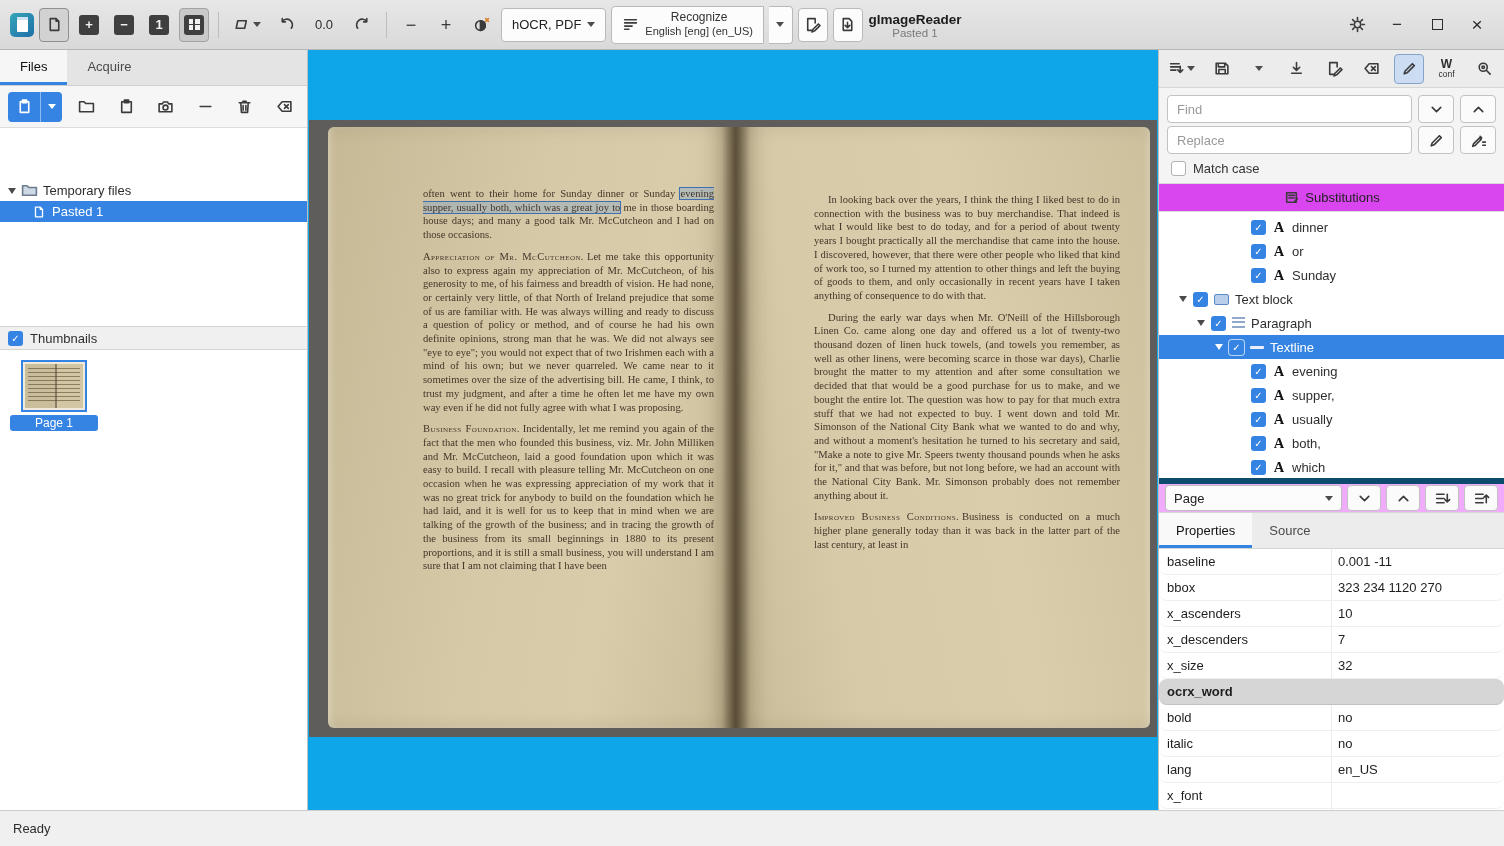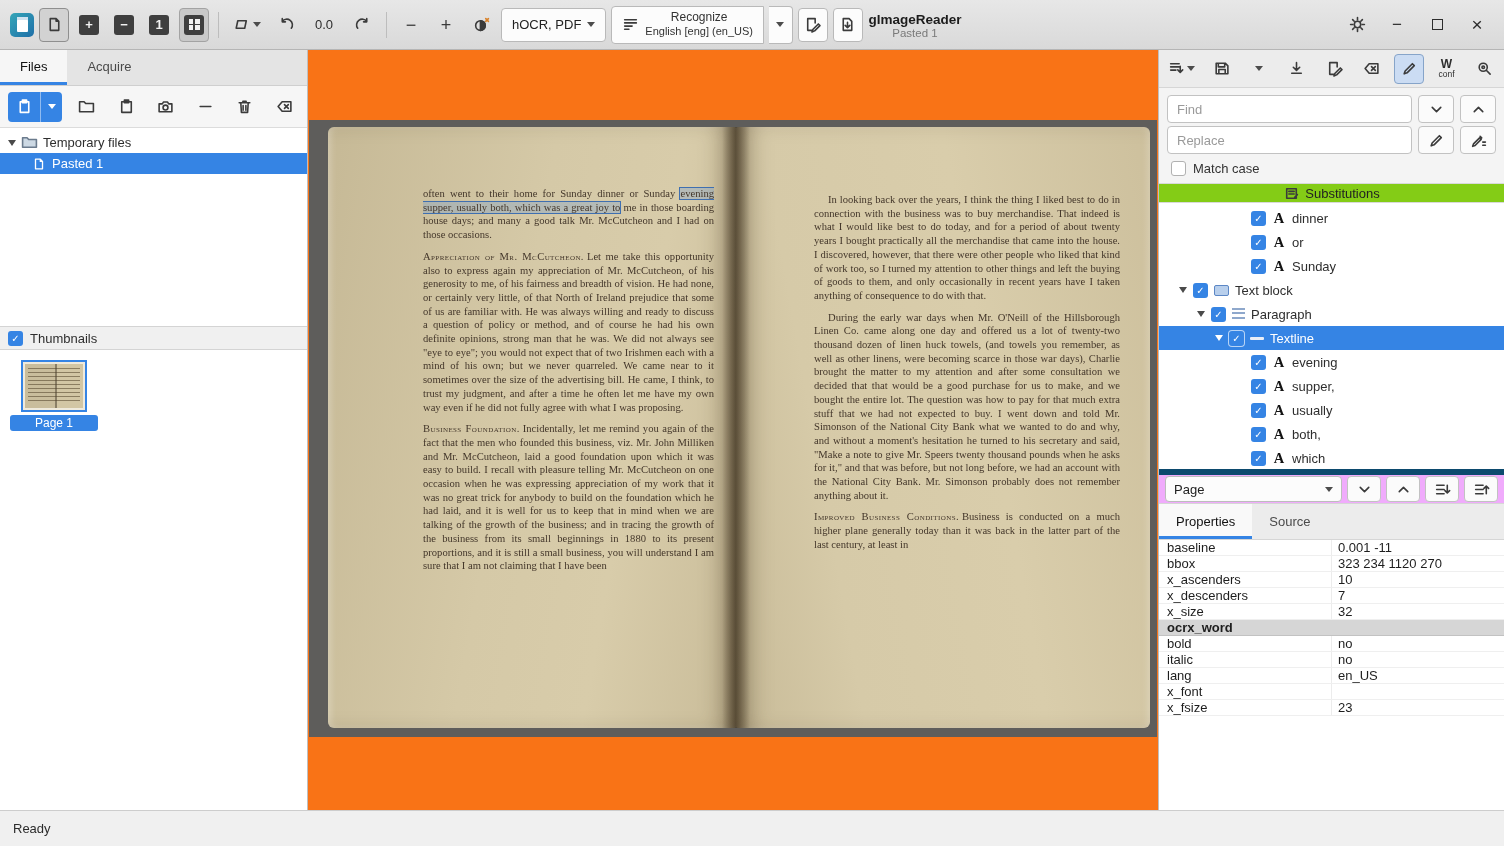--- a/index.html
+++ b/index.html
@@ -53,36 +53,36 @@
   .ltabs { height:36px; flex:none; display:flex; background:#e4e4e4; border-bottom:1px solid #cfcfcf; }
   .ltab { padding:0 20px; line-height:34px; color:#4a4a4a; }
   .ltab.active { background:#f6f6f6; color:#111; box-shadow:inset 0 -3px 0 #3584e4; }
   .ftools { height:42px; flex:none; display:flex; align-items:center; justify-content:space-between; padding:0 8px; border-bottom:1px solid #dcdcdc; }
   .split { display:flex; flex:none; }
   .split .a { width:32px; height:30px; background:#3584e4; border-radius:4px 0 0 4px; display:flex; align-items:center; justify-content:center; }
   .split .b { width:22px; height:30px; background:#3584e4; border-radius:0 4px 4px 0; border-left:1px solid rgba(255,255,255,.45); display:flex; align-items:center; justify-content:center; }
   .tri-w { width:0; height:0; border-left:4px solid transparent; border-right:4px solid transparent; border-top:5px solid #fff; }
   .fbtn { width:30px; height:30px; display:flex; align-items:center; justify-content:center; border-radius:4px; }
   .ftree { flex:1; background:#fff; overflow:hidden; padding-top:4px; }
-  .trow1 { height:21px; display:flex; align-items:center; gap:5px; padding-left:8px; }
+  .trow1 { height:21px; display:flex; align-items:center; gap:5px; padding-left:8px;margin-top:48px; }
   .trow2 { height:21px; display:flex; align-items:center; gap:6px; padding-left:32px; background:#3584e4; color:#fff; }
   .thumbhead { height:24px; flex:none; display:flex; align-items:center; gap:7px; padding-left:8px;
     background:#f0f0f0; border-top:1px solid #d4d4d4; border-bottom:1px solid #d4d4d4; }
   .thumbarea { height:460px; flex:none; background:#fff; padding:10px; }
   .thumb { width:88px; }
   .thumbimg { width:66px; height:52px; margin:0 auto; border:2px solid #3584e4; background:
     linear-gradient(90deg,#c9bd9c 0 32px,#8a7f66 32px 34px,#d2c6a4 34px);
     box-shadow:inset 0 0 0 2px #efeadc; position:relative; }
   .thumbimg::after { content:""; position:absolute; inset:6px 5px;
     background:repeating-linear-gradient(to bottom, rgba(80,65,40,.55) 0 1px, transparent 1px 4px); }
   .thumblabel { margin-top:3px; background:#3584e4; color:#fff; border-radius:3px; font-size:12px;
     text-align:center; padding:1px 0; }
 
   
-  .canvas { flex:1; position:relative; background:#f97316; overflow:hidden; }
+  .canvas { flex:1; position:relative; background:#0ea5e9; overflow:hidden; }
   .scan { position:absolute; left:1px; right:1px; top:70px; height:617px; background:#5e5d5b; }
   .page { position:absolute; top:7px; bottom:9px; }
   .pgL { left:19px; width:408px; border-radius:6px 2px 2px 6px;
     background:linear-gradient(100deg,#c6b996 0%,#d5c9a7 45%,#d8ccaa 70%,#c9bc99 100%);
     box-shadow:inset -22px 0 26px -14px rgba(55,40,20,.6), inset 3px 0 6px rgba(255,255,255,.25); }
   .pgR { left:427px; width:414px; border-radius:2px 6px 6px 2px;
     background:linear-gradient(260deg,#cdc09d 0%,#d9cdab 40%,#d6caa8 75%,#c8bb98 100%);
     box-shadow:inset 22px 0 26px -14px rgba(55,40,20,.55), inset -3px 0 6px rgba(255,255,255,.2); }
   .spine { position:absolute; left:413px; width:28px; top:7px; bottom:9px;
     background:linear-gradient(to right, rgba(40,28,12,0), rgba(40,28,12,.5) 50%, rgba(40,28,12,0)); }
@@ -105,22 +105,22 @@
   .wconf { display:flex; flex-direction:column; align-items:center; line-height:1; }
   .wconf .w1 { font-weight:bold; font-size:12px; }
   .wconf .w2 { font-size:8.5px; }
   .findrow { display:flex; gap:6px; padding:7px 8px 3px; }
   .findrow input { flex:1; height:28px; border:1px solid #c2c2c2; border-radius:4px; padding:0 9px;
     font-size:13px; font-family:inherit; background:#fff; color:#222; }
   .findrow input::placeholder { color:#9a9a9a; }
   .sbtn { width:36px; height:28px; flex:none; background:#fbfbfb; border:1px solid #c2c2c2; border-radius:4px;
     display:flex; align-items:center; justify-content:center; }
   .matchrow { display:flex; align-items:center; gap:7px; padding:4px 12px 7px; color:#333; }
-  .substbtn { height:20px; flex:none; border-top:1px solid #d9d9d9; border-bottom:1px solid #d9d9d9;
-    background:#84cc16; display:flex; align-items:center; justify-content:center; gap:5px; color:#222; }
+  .substbtn { height:29px; flex:none; border-top:1px solid #d9d9d9; border-bottom:1px solid #d9d9d9;
+    background:#d946ef; display:flex; align-items:center; justify-content:center; gap:5px; color:#222; }
   .otree { height:266px; flex:none; background:#fff; overflow:hidden; padding-top:3px; }
   .orow { height:24px; display:flex; align-items:center; gap:6px; }
   .orow.sel { background:#3584e4; color:#fff;text-align:right; }
   .pad-b { padding-left:20px; } .pad-p { padding-left:38px; } .pad-l { padding-left:56px; } .pad-w { padding-left:92px; }
   .exp { width:0; height:0; border-left:4.5px solid transparent; border-right:4.5px solid transparent;
     border-top:6px solid #4a4a4a; flex:none; }
   .sel .exp { border-top-color:#fff; }
   .cb { width:15px; height:15px; border-radius:3px; flex:none; position:relative; }
   .cb.on { background:#3584e4; }
   .cb.on::after { content:"✓"; position:absolute; inset:0; display:flex; align-items:center; justify-content:center;
@@ -136,21 +136,21 @@
   .pagerow { height:34px; flex:none; display:flex; align-items:center; gap:5px; padding:0 6px;
     background:#f0abfc; border-top:6px solid #0c4a6e; }
   .pagesel { flex:1; height:26px; background:#fcfcfc; border:1px solid #bdbdbd; border-radius:4px;
     display:flex; align-items:center; justify-content:space-between; padding:0 8px; color:#222; }
   .mbtn { width:34px; height:26px; flex:none; background:#fbfbfb; border:1px solid #c2c2c2; border-radius:4px;
     display:flex; align-items:center; justify-content:center; }
   .ptabs { height:37px; flex:none; display:flex; background:#ececec; border-top:1px solid #d6d6d6; border-bottom:1px solid #d6d6d6; }
   .ptab { padding:0 17px; line-height:35px; color:#4a4a4a; }
   .ptab.active { background:#f9f9f9; color:#111; box-shadow:inset 0 -3px 0 #3584e4; }
   .props { flex:1; background:#fff; overflow:hidden; }
-  .prow { height:16px; display:flex; align-items:center; border-bottom:1px solid #efefef; }
+  .prow { height:26px; display:flex; align-items:center; border-bottom:1px solid #efefef;border-radius:8px; }
   .prow .k { width:172px; flex:none; padding-left:8px; color:#1e1e1e; }
   .prow .v { flex:1; padding-left:6px; border-left:1px solid #ececec; align-self:stretch; display:flex; align-items:center; color:#1e1e1e; }
   .prow.hdr { background:#d6d6d6; border-bottom:1px solid #c2c2c2; }
   .prow.hdr .k { font-weight:bold; }
   .prow.hdr .v { border-left-color:transparent; }
 
   
   .statusbar { height:36px; flex:none; background:#f0f0f0; border-top:1px solid #cdcdcd;
     display:flex; align-items:center; padding-left:13px; color:#2c2c2c; }
 </style>

